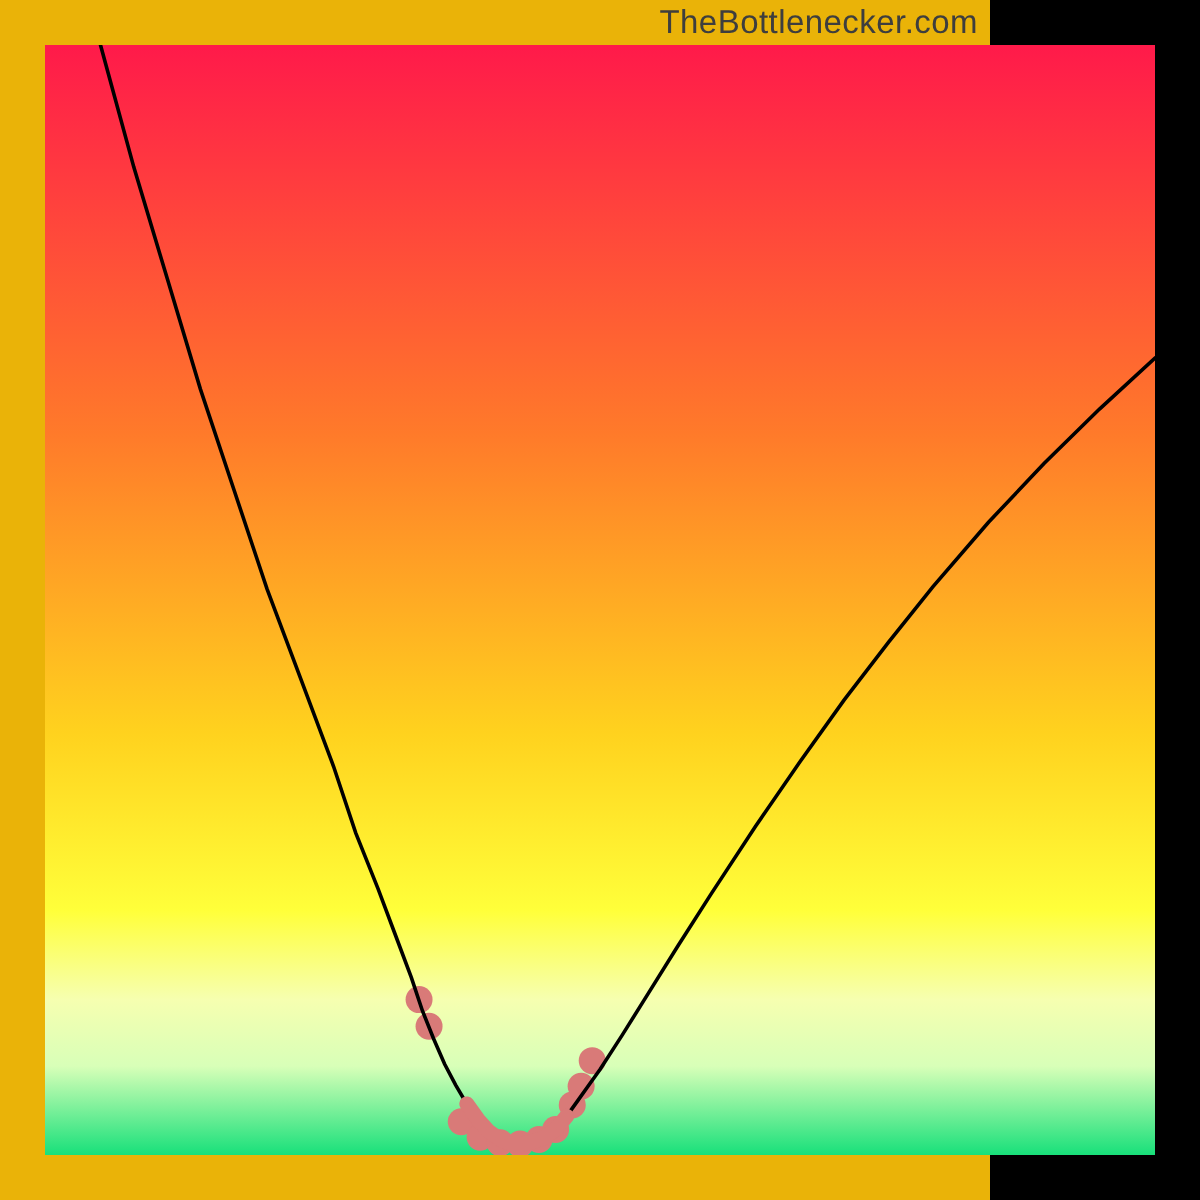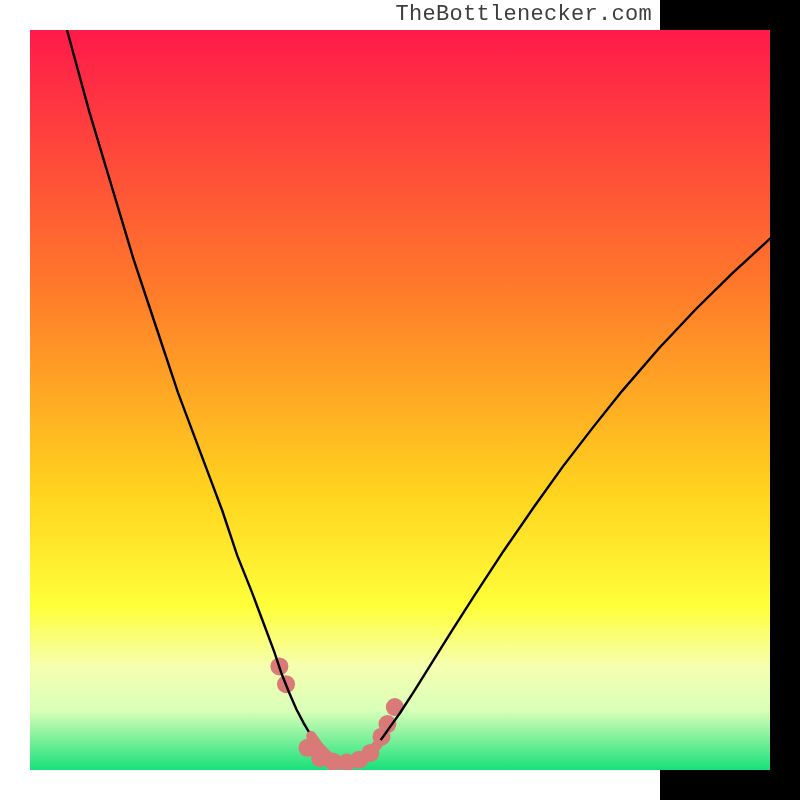--- a/index.html
+++ b/index.html
@@ -7,23 +7,22 @@
     padding: 0;
     width: 800px;
     height: 800px;
     overflow: hidden;
     background: #000;
     font-family: Arial, Helvetica, sans-serif;
   }
   .outer {
     width: 660px;
     height: 800px;
-    background: #ffffff;
+    background: #eab308;
     position: relative;
-    font-family: Liberation Mono, monospace;
   }
   .watermark {
     position: absolute;
     top: 2px;
     right: 8px;
     color: #3e3e3e;
     font-size: 22px;
     font-weight: 500;
     letter-spacing: 0.3px;
     z-index: 5;

